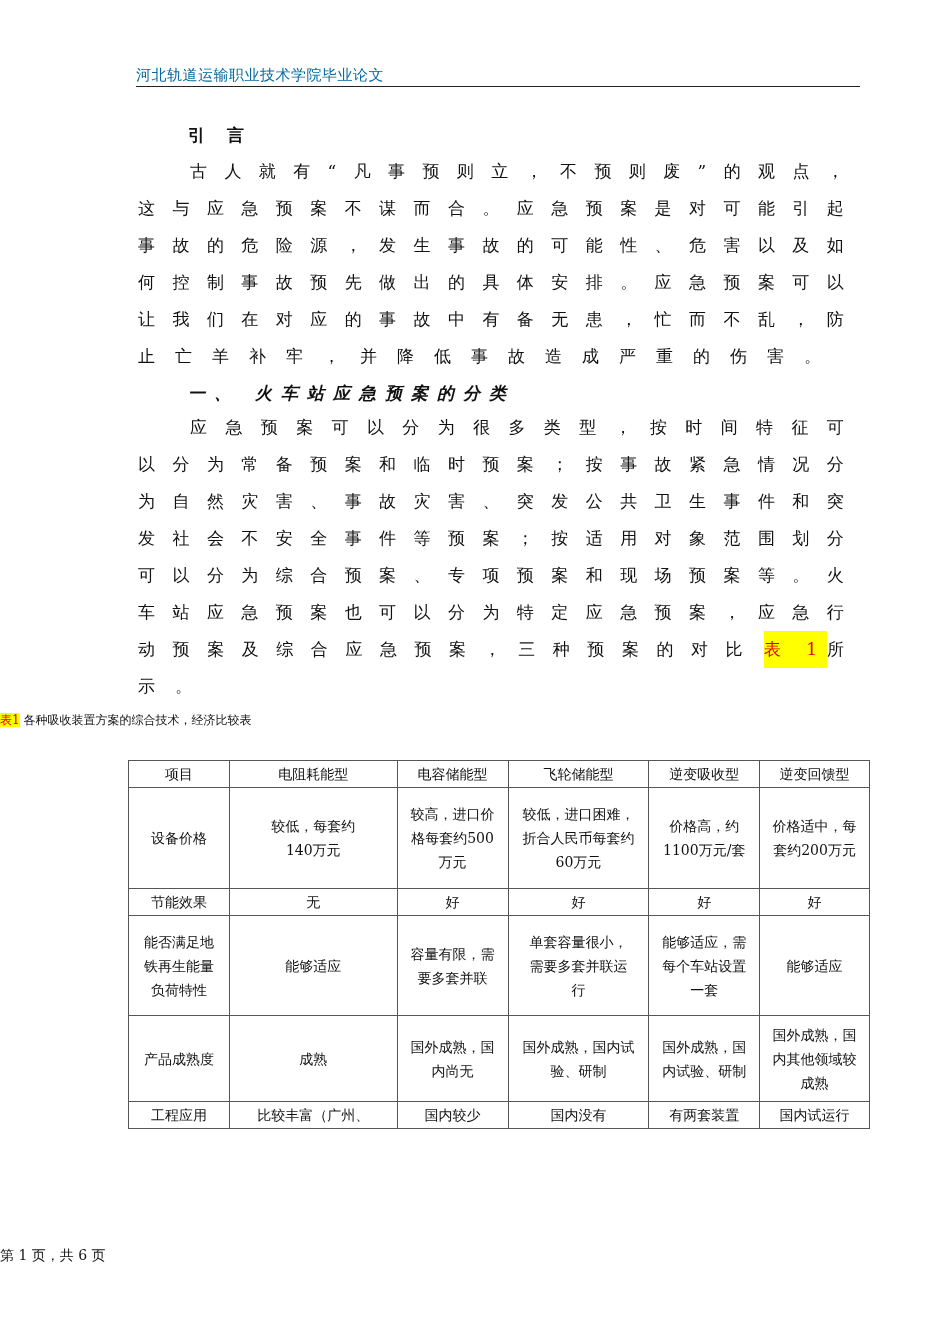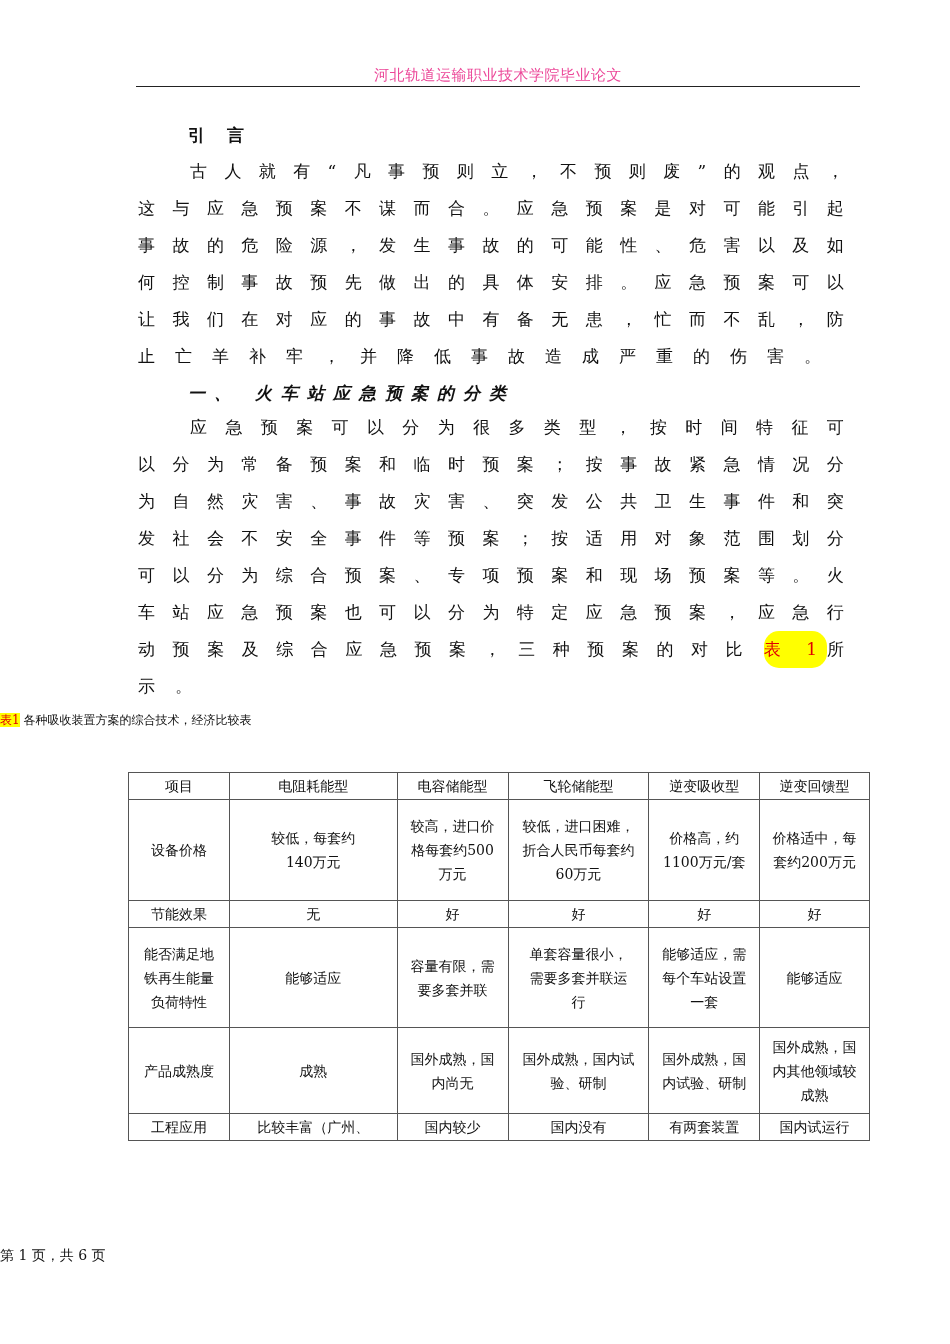--- a/index.html
+++ b/index.html
@@ -1,34 +1,34 @@
 <!DOCTYPE html>
 <html><head>
 <meta charset="utf-8">
 <style>
   html, body { margin: 0; padding: 0; background: #ffffff; }
   body { width: 950px; height: 1344px; position: relative; overflow: hidden;
          font-family: "DejaVu Serif", "Liberation Serif", serif; color: #111; }
-  .header { position: absolute; left: 136px; top: 66px; width: 724px; text-align: center;
-            font-size: 15px; color: #ec4899; letter-spacing: 0.5px; }
+  .header { position: absolute; left: 136px; top: 66px; width: 724px; text-align: left;
+            font-size: 15px; color: #0369a1; letter-spacing: 0.5px; }
   .header-rule { position: absolute; left: 136px; top: 86px; width: 724px; height: 0;
                  border-top: 1.5px solid #222; }
   .text-block { position: absolute; left: 138px; width: 706px; }
   .line { height: 37px; line-height: 37px; font-size: 17px; display: flex;
           justify-content: space-between; white-space: nowrap; }
   .line.last { justify-content: flex-start; }
   .line.last span.ch { margin-right: 20px; }
   .line span.ch { display: inline-block; }
   .heading { font-weight: bold; font-family: "DejaVu Sans", "Liberation Sans", sans-serif;
              font-size: 17px; position: absolute; }
   .hl { background: #ffff00; color: #e00000; }
   .caption { position: absolute; top: 712px; left: 0; width: 950px; 
              font-size: 12px; }
   table { position: absolute; left: 128px; top: 760px; width: 742px; border-collapse: collapse;
-          font-size: 14px; margin-top: 12px; }
+          font-size: 14px; }
   td, th { border: 1px solid #555; text-align: center; vertical-align: middle;
            padding: 1px 4px; line-height: 24px; font-weight: normal; }
   .footer { position: absolute; top: 1247px; left: 0; width: 950px; text-align: left; font-size: 14px; }
 </style>
 </head>
 <body>
 
 <div class="header">河北轨道运输职业技术学院毕业论文</div>
 <div class="header-rule"></div>
 
@@ -325,21 +325,21 @@
         <span class="ch">案</span>
         <span class="ch">，</span>
         <span class="ch">三</span>
         <span class="ch">种</span>
         <span class="ch">预</span>
         <span class="ch">案</span>
         <span class="ch">的</span>
         <span class="ch">对</span>
         <span class="ch">比</span>
       </span>
-    <span class="hl" style="margin-left:21px; letter-spacing:10px;border-radius:15px;">表 1</span>
+    <span class="hl" style="margin-left:21px; letter-spacing:10px;">表 1</span>
     <span>所</span>
   </div>
   <div class="line last">
       <span class="ch">示</span>
       <span class="ch">。</span>
     </div>
 </div>
 
 <div class="caption">
   <span class="hl">表1</span><span> 各种吸收装置方案的综合技术，经济比较表</span>

